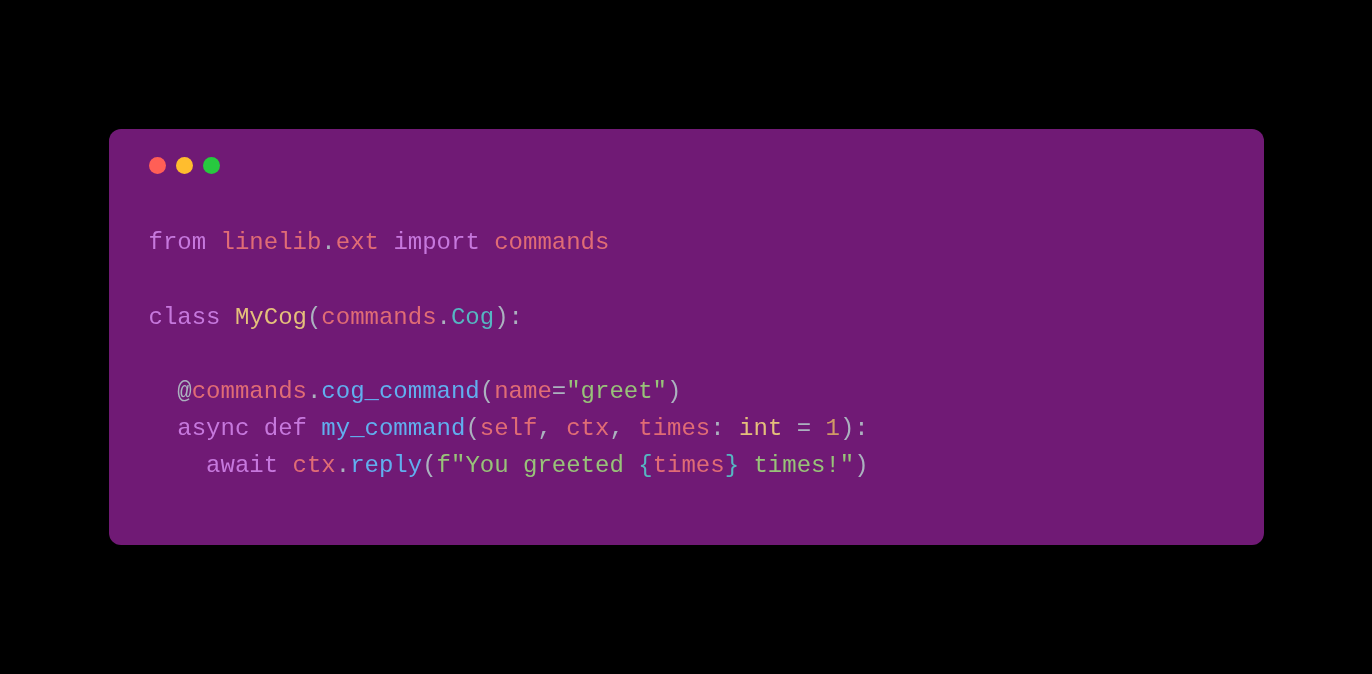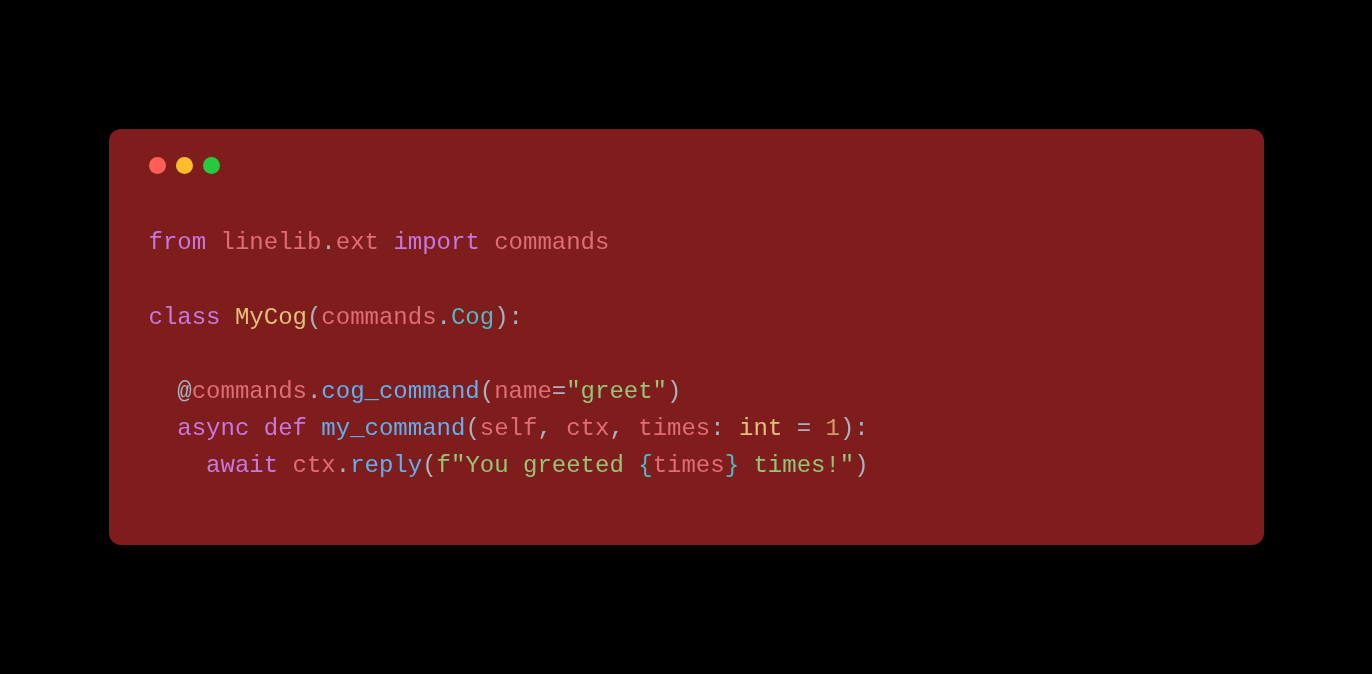--- a/index.html
+++ b/index.html
@@ -12,21 +12,21 @@
       background: #000000;
       width: 1372px;
       height: 674px;
       display: flex;
       align-items: center;
       justify-content: center;
       font-family: 'SF Mono', 'Monaco', 'Menlo', 'Consolas', 'Courier New', monospace;
     }
     
     .code-window {
-      background: #7f1d1d;
+      background: #701a75;
       border-radius: 12px;
       width: 1155px;
       padding: 28px 48px 60px 40px;
     }
     
     .traffic-lights {
       display: flex;
       gap: 10px;
       margin-bottom: 50px;
     }

